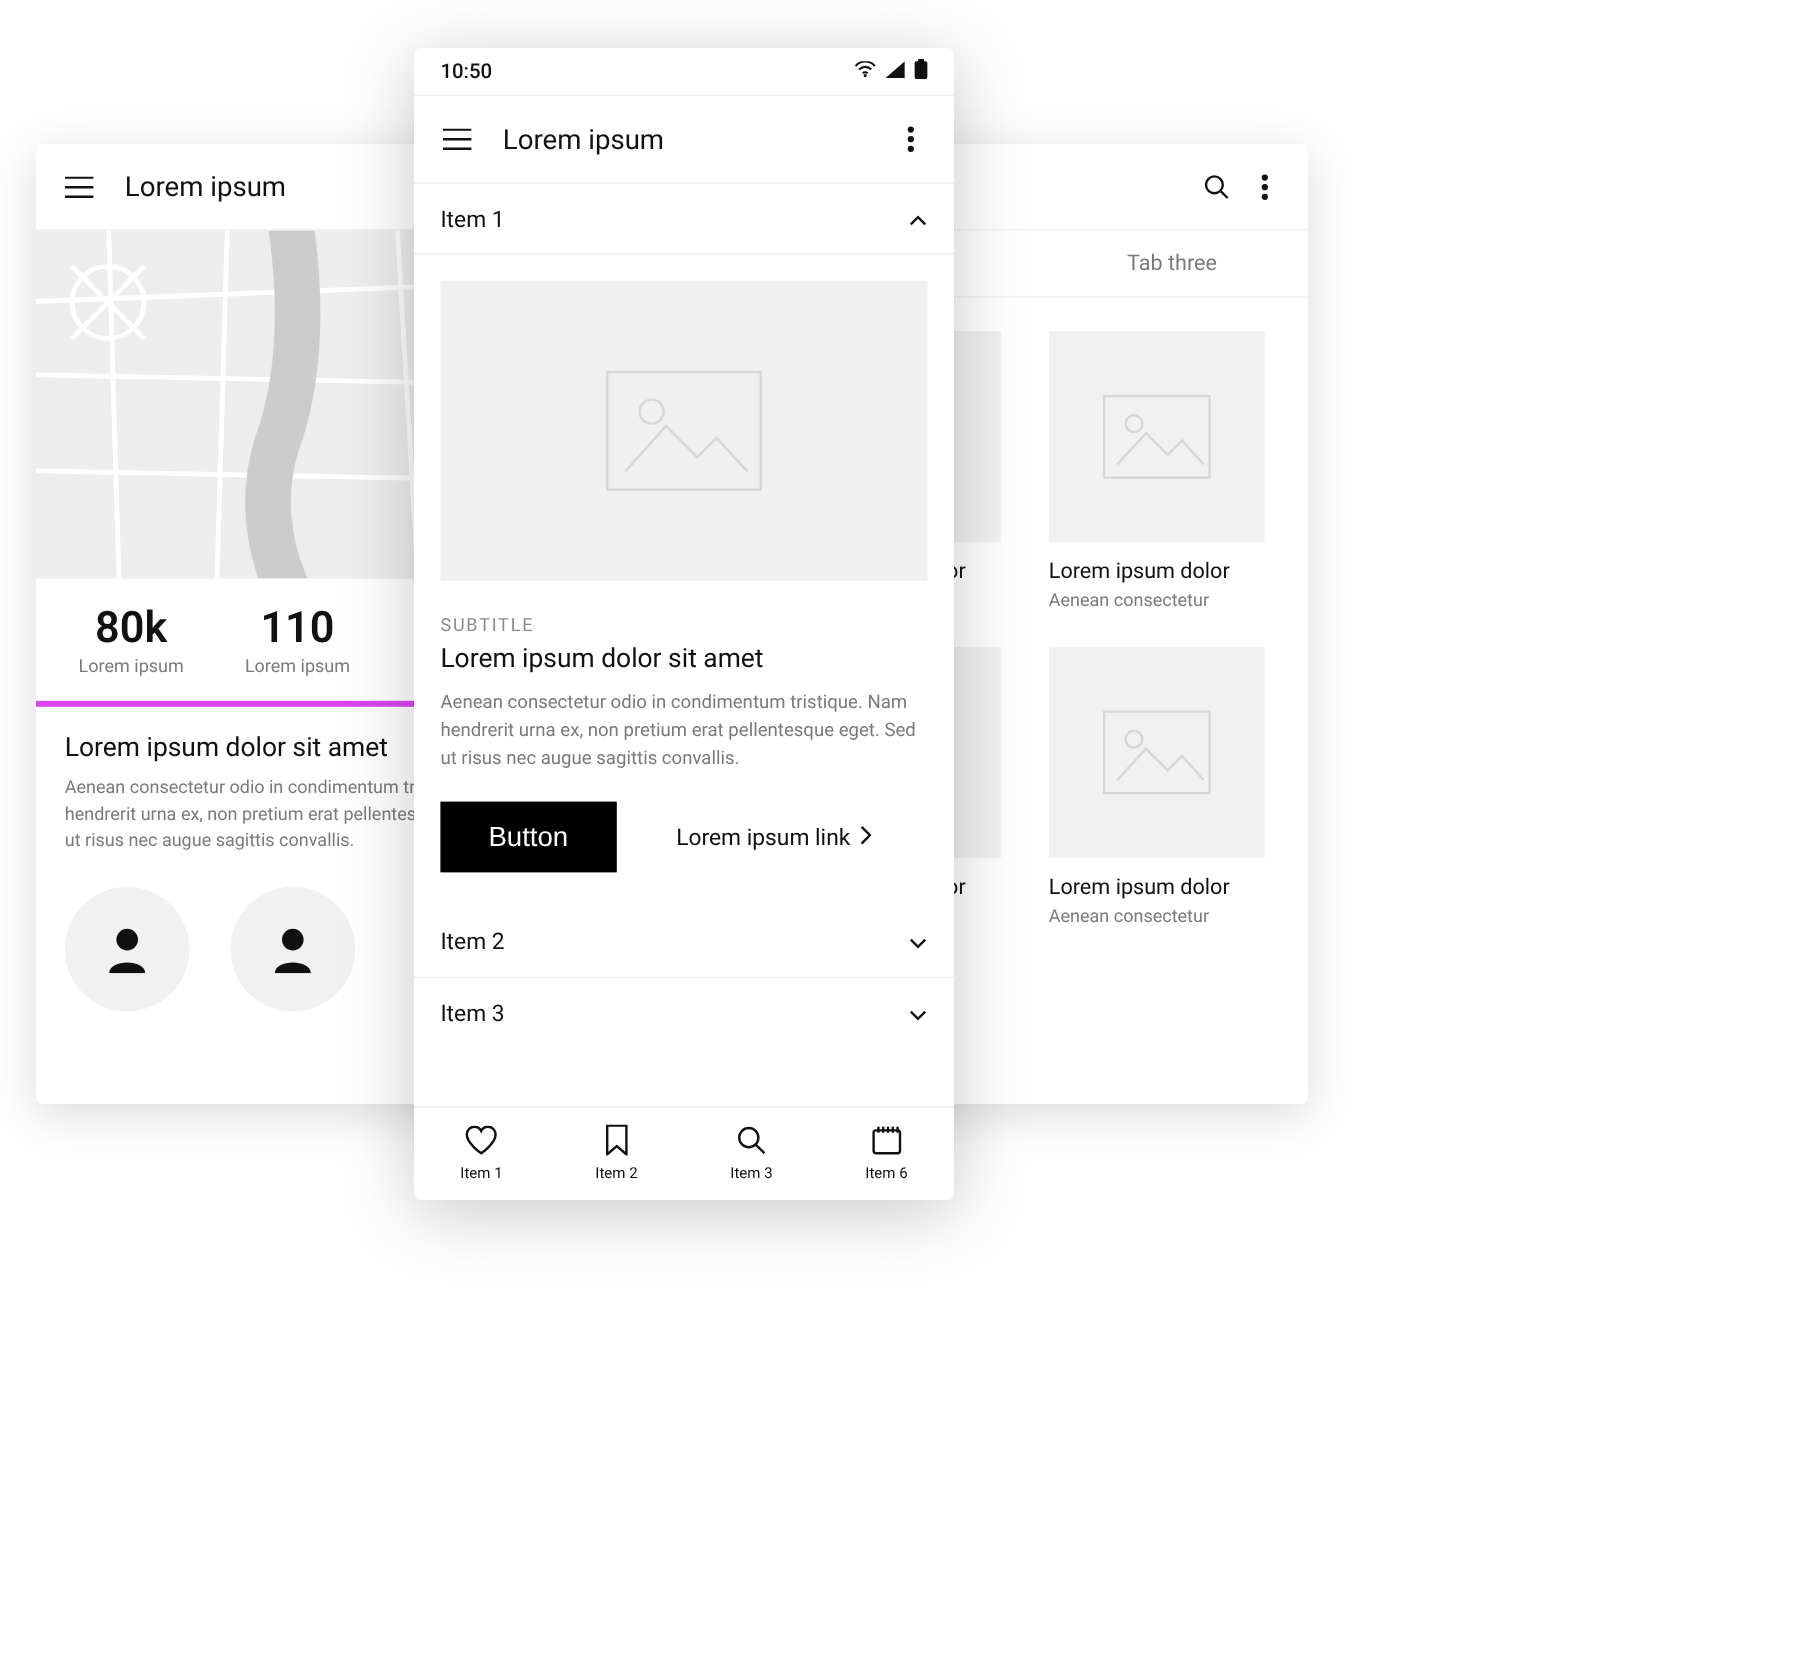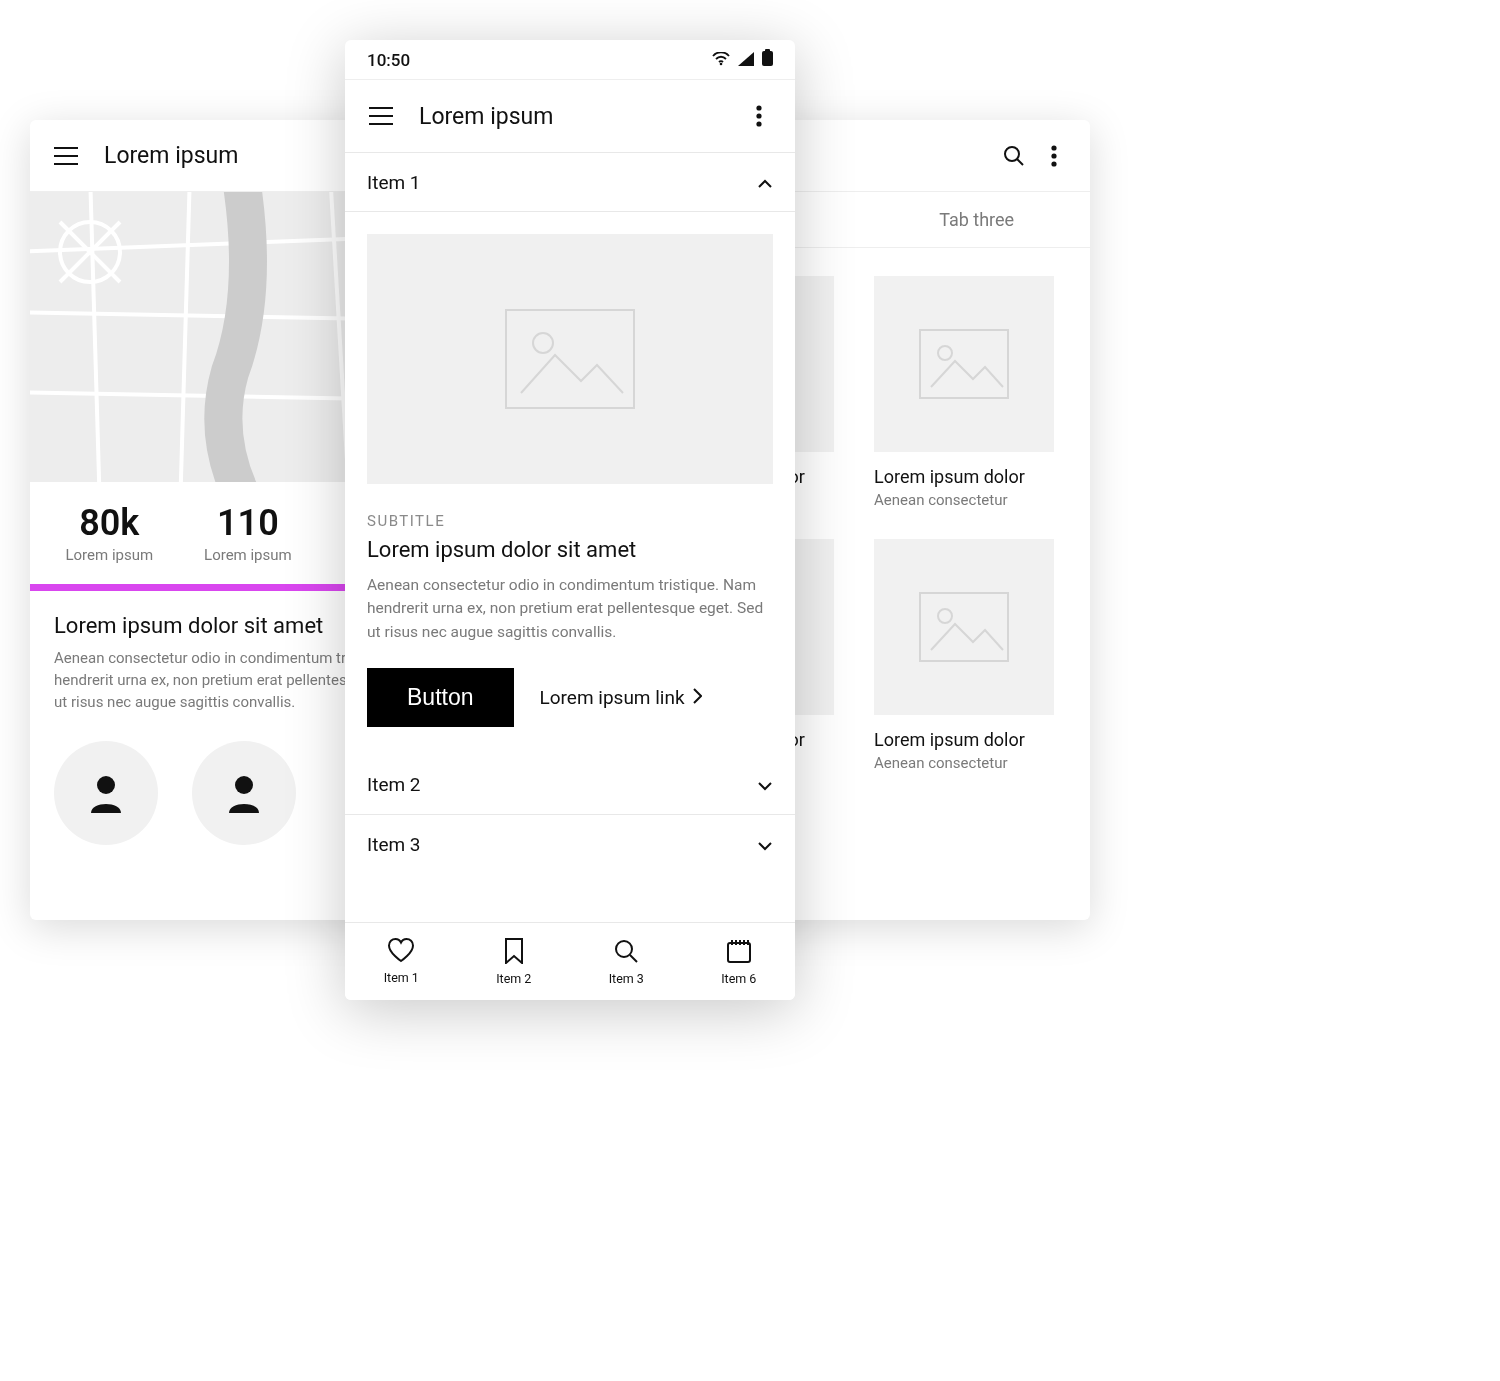--- a/index.html
+++ b/index.html
@@ -93,21 +93,21 @@
   .map-placeholder {
     height: 290px;
     background: #eee;
     position: relative;
     overflow: hidden;
   }
   .map-placeholder svg { width: 100%; height: 100%; }
   .stats-row {
     display: flex;
     padding: 20px 10px;
-    border-bottom: 7px solid #d946ef;
+    border-bottom: 5px solid #d946ef;
   }
   .stat {
     flex: 0 0 33%;
     text-align: center;
   }
   .stat .num {
     font-size: 36px;
     font-weight: 600;
     color: #111;
   }
@@ -235,20 +235,21 @@
     font-size: 23px;
     padding: 16px 40px;
     border: none;
   }
   .link {
     font-size: 19px;
     color: #111;
     display: flex;
     align-items: center;
     gap: 8px;
+    margin-left: 24px;
   }
   .bottom-nav {
     position: absolute;
     bottom: 0;
     left: 0;
     right: 0;
     height: 78px;
     border-top: 1px solid #e8e8e8;
     background: #fff;
     display: flex;

